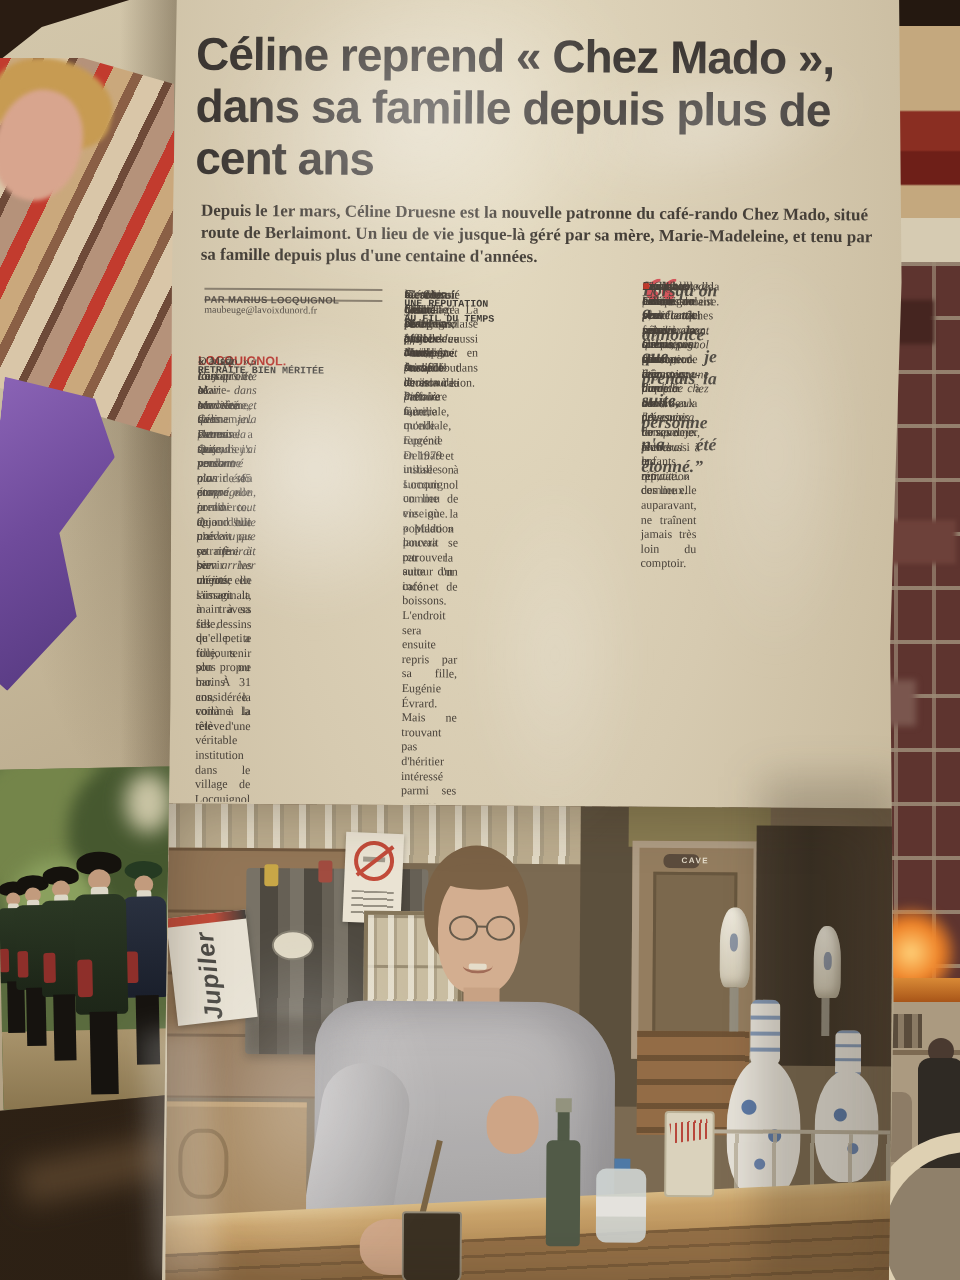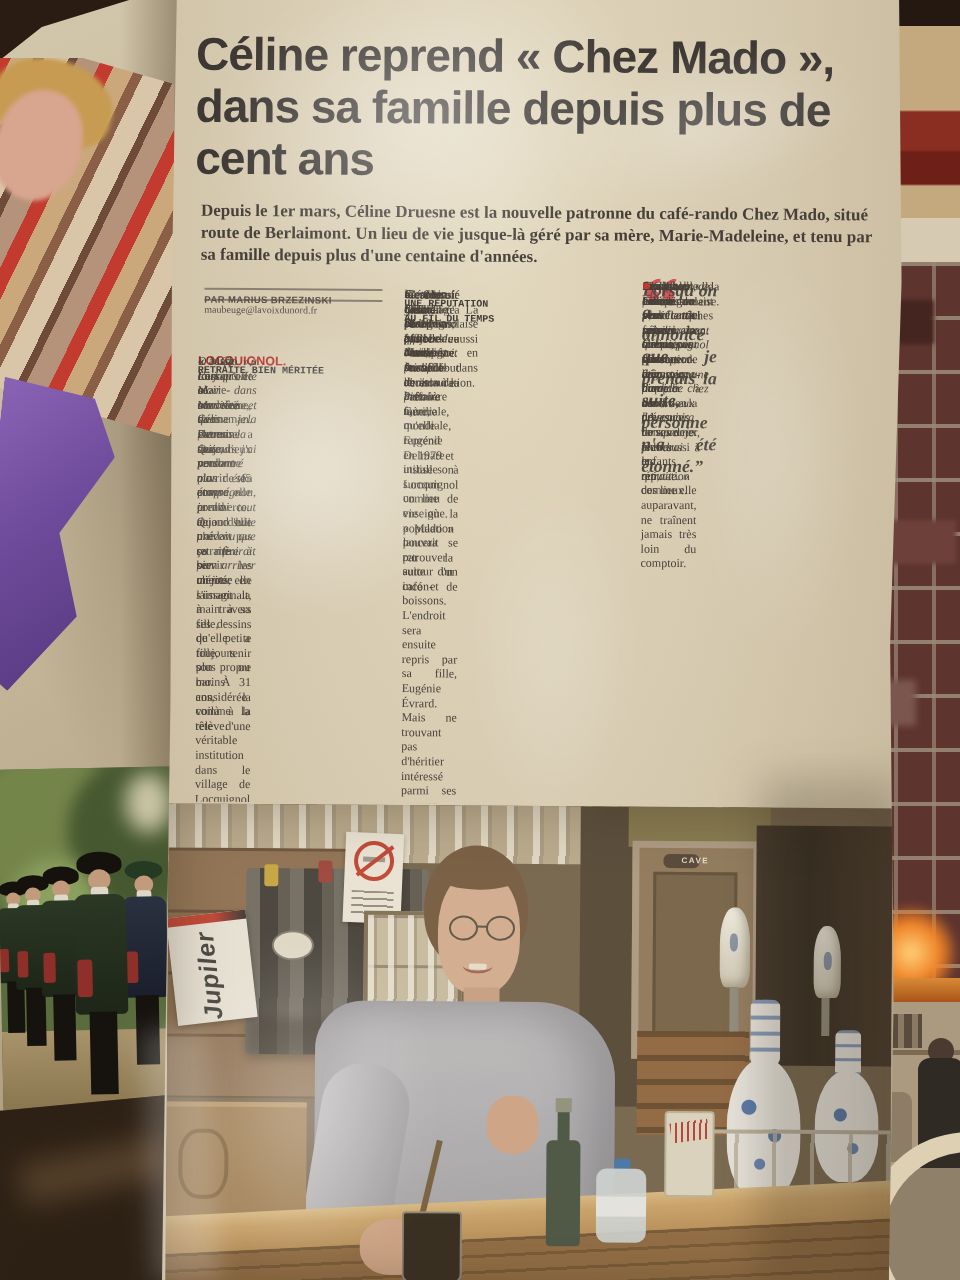--- a/index.html
+++ b/index.html
@@ -277,21 +277,21 @@
     </div>
     <div class="rs-sleeve-edge"></div>
   </div>
 
   <div class="newspaper">
 
     <h1 class="headline">Céline reprend « Chez Mado », dans sa famille depuis plus de cent ans</h1>
     <p class="lede">Depuis le 1er mars, Céline Druesne est la nouvelle patronne du café-rando Chez Mado, situé route de Berlaimont. Un lieu de vie jusque-là géré par sa mère, Marie-Madeleine, et tenu par sa famille depuis plus d'une centaine d'années.</p>
 
     <div class="byline-box">
-      <span class="byline-name">PAR MARIUS BRZEZINSKI</span>
+      <span class="byline-name">PAR MARIUS LOCQUIGNOL</span>
       <span class="byline-email">maubeuge@lavoixdunord.fr</span>
     </div>
 
     <div class="col col1">
       <p>
           <span class="leadin">LOCQUIGNOL. </span>
           <span class="it">« Lorsqu'on a annoncé que je prenais la suite, personne n'a été étonné. » </span>
           <span>D'aussi loin qu'elle se souvienne, Céline Druesne a toujours voulu ouvrir son propre commerce. Quand elle n'aidait pas sa mère à servir les clients, elle s'imaginait, à travers ses dessins de petite fille, tenir son propre bar. À 31 ans, la voilà à la tête d'une véritable institution dans le village de Locquignol : le café-rando Chez Mado.</span>
         </p>
       <span class="subhead">RETRAITE BIEN MÉRITÉE</span>

